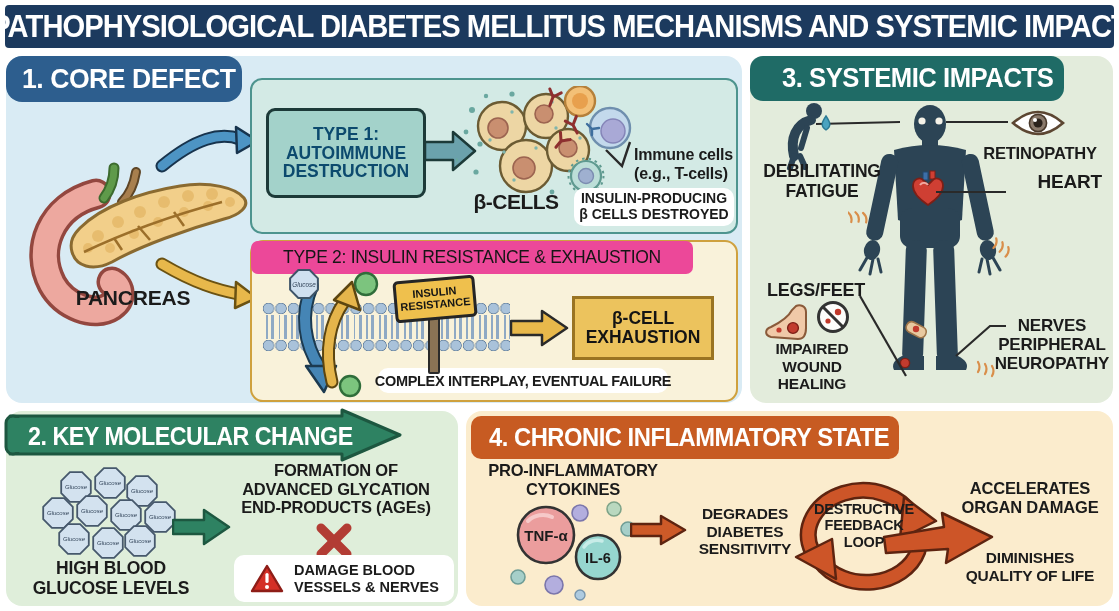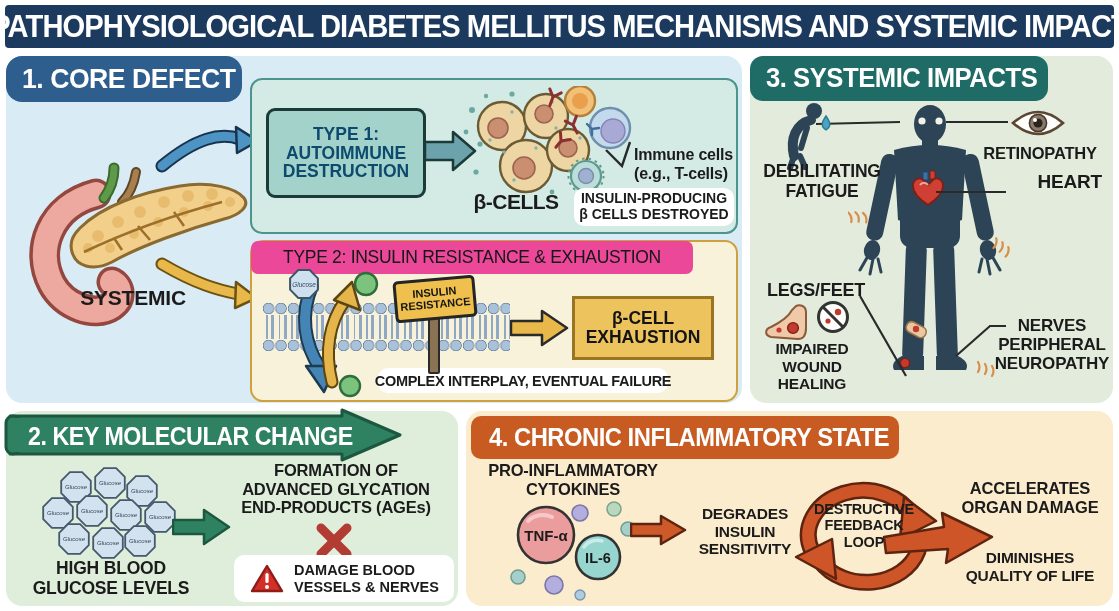--- a/index.html
+++ b/index.html
@@ -12,21 +12,21 @@
              transform:scaleX(0.94);}
   .panel{position:absolute;border-radius:16px;}
   .p1{left:6px;top:56px;width:736px;height:347px;background:#d9ebf4;}
   .p3{left:750px;top:56px;width:363px;height:347px;background:#e3ecdc;}
   .p2{left:6px;top:411px;width:452px;height:195px;background:#dfeeda;}
   .p4{left:466px;top:411px;width:647px;height:195px;background:#fbeccd;}
   .phead{position:absolute;color:#fff;font-weight:700;display:flex;align-items:center;
          letter-spacing:-0.5px;}
   .phead .inner{display:inline-block;transform:scaleX(0.95);transform-origin:left center;white-space:nowrap;}
   .ph1{left:0;top:0;width:220px;height:46px;background:#2d5e8e;border-radius:16px;padding-left:16px;font-size:28px;}
-  .ph3{left:0;top:0;width:282px;height:45px;background:#1f6b66;border-radius:13px;padding-left:16px;font-size:27px;}
+  .ph3{left:0;top:0;width:282px;height:45px;background:#1f6b66;border-radius:13px;padding-left:32px;font-size:27px;}
   .ph4{left:5px;top:5px;width:410px;height:43px;background:#c75b22;border-radius:10px;padding-left:18px;font-size:25px;}
   .lbl{position:absolute;font-weight:700;color:#1b1b1b;white-space:pre-line;text-align:center;
        line-height:1.13;letter-spacing:-0.2px;}
   .box1outer{position:absolute;left:244px;top:22px;width:484px;height:152px;background:#d3eae5;
              border:2.5px solid #4d948e;border-radius:12px;}
   .box1inner{position:absolute;left:14px;top:28px;width:154px;height:84px;background:#a3d2ca;
              border:3px solid #1c3a38;border-radius:9px;display:flex;align-items:center;justify-content:center;
              font-weight:700;font-size:17.5px;text-align:center;line-height:1.07;white-space:pre-line;color:#0c4a6e;}
   .box2outer{position:absolute;left:244px;top:184px;width:484px;height:158px;background:#f9f2da;
              border:2.5px solid #cfa13e;border-radius:13px;}
@@ -90,21 +90,21 @@
         <circle cx="212" cy="54" r="5"></circle>
           <circle cx="92" cy="100" r="5"></circle>
           <circle cx="116" cy="86" r="5"></circle>
         <circle cx="140" cy="74" r="5"></circle>
           <circle cx="166" cy="64" r="5"></circle>
           <circle cx="190" cy="58" r="5"></circle>
         <circle cx="70" cy="100" r="5"></circle>
       </g>
       <path d="M66,104 C108,84 152,68 204,54 M120,78 L132,92 M156,64 L166,78 M96,90 L104,102" fill="none" stroke="#9c6f2a" stroke-width="2.5"></path>
     </svg>
-    <div class="lbl" style="left:52px;top:230px;width:150px;font-size:21px;">SYSTEMIC</div>
+    <div class="lbl" style="left:52px;top:230px;width:150px;font-size:21px;">PANCREAS</div>
 
     <svg class="abs" style="left:148px;top:66px;" width="108" height="54" viewBox="0 0 108 54">
       <path d="M8,44 C42,16 66,10 86,17" fill="none" stroke="#17334d" stroke-width="13" stroke-linecap="round"></path>
       <path d="M8,44 C42,16 66,10 86,17" fill="none" stroke="#4d94c4" stroke-width="9" stroke-linecap="round"></path>
       <polygon points="82,5 104,19 83,31" fill="#4d94c4" stroke="#17334d" stroke-width="2.5" stroke-linejoin="round"></polygon>
     </svg>
 
     <svg class="abs" style="left:148px;top:198px;" width="108" height="58" viewBox="0 0 108 58">
       <path d="M8,10 C42,30 64,36 84,40" fill="none" stroke="#6b5212" stroke-width="13" stroke-linecap="round"></path>
       <path d="M8,10 C42,30 64,36 84,40" fill="none" stroke="#e8b84b" stroke-width="9" stroke-linecap="round"></path>
@@ -396,21 +396,21 @@
       <circle cx="110" cy="66" r="22" fill="#96d6cf" stroke="#333333" stroke-width="2.6"></circle>
       <path d="M96,56 C100,50 108,48 114,50" fill="none" stroke="#c8ece8" stroke-width="3.5" stroke-linecap="round"></path>
       <text x="110" y="72" text-anchor="middle" font-size="14.5" font-weight="bold" fill="#1b1b1b">IL-6</text>
     </svg>
 
     <svg class="abs" style="left:164px;top:102px;" width="58" height="34" viewBox="0 0 58 34">
       <polygon points="1,11 31,11 31,3 55,17 31,31 31,23 1,23" fill="#cd5a28" stroke="#5e2410" stroke-width="2.5" stroke-linejoin="round"></polygon>
     </svg>
 
     <div class="lbl" style="left:212px;top:94px;width:134px;font-size:15.5px;">DEGRADES
-INSULIN
+DIABETES
 SENSITIVITY</div>
 
     <svg class="abs" style="left:326px;top:52px;" width="205" height="142" viewBox="0 0 205 142">
       <path d="M20,88 A54,44 0 0 1 122,56" fill="none" stroke="#5e2410" stroke-width="17" stroke-linecap="round"></path>
       <path d="M20,88 A54,44 0 0 1 122,56" fill="none" stroke="#cd5528" stroke-width="12" stroke-linecap="round"></path>
       <polygon points="112,34 144,58 108,76" fill="#cd5528" stroke="#5e2410" stroke-width="2.5" stroke-linejoin="round"></polygon>
       <path d="M126,88 A54,44 0 0 1 28,98" fill="none" stroke="#5e2410" stroke-width="17" stroke-linecap="round"></path>
       <path d="M126,88 A54,44 0 0 1 28,98" fill="none" stroke="#cd5528" stroke-width="12" stroke-linecap="round"></path>
       <polygon points="40,76 4,94 44,116" fill="#cd5528" stroke="#5e2410" stroke-width="2.5" stroke-linejoin="round"></polygon>
       <polygon points="92,74 152,64 150,50 200,74 154,100 156,86 94,90" fill="#cd5528" stroke="#5e2410" stroke-width="2.5" stroke-linejoin="round"></polygon>

